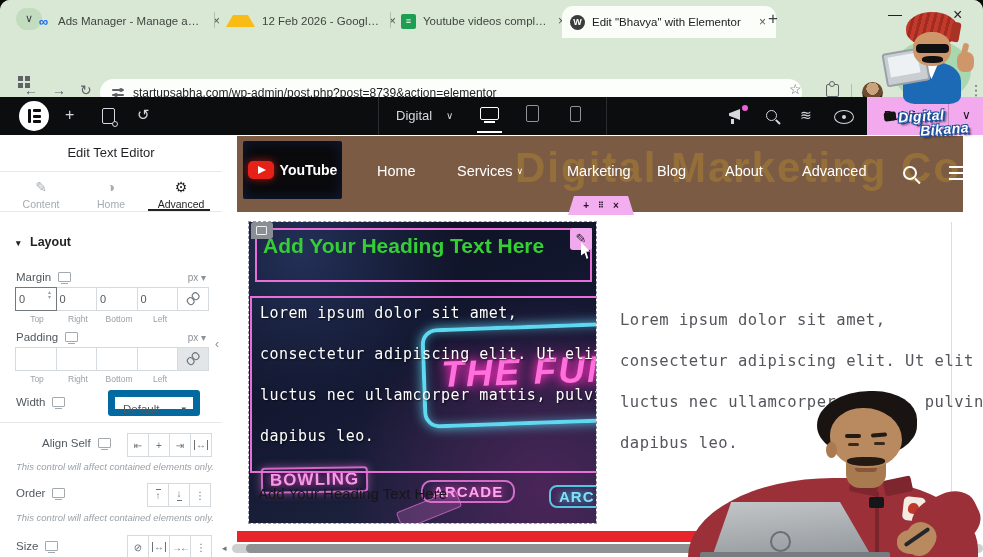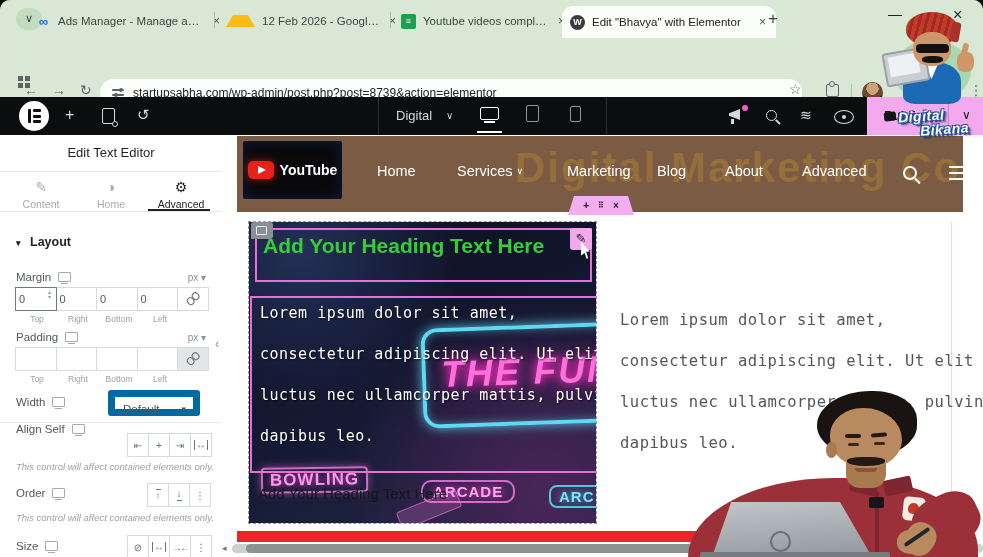--- a/index.html
+++ b/index.html
@@ -309,21 +309,21 @@
 
     <div class="ctl-label" style="top:261px;">
       <span>Width</span><span class="mon"></span>
     </div>
     <div class="wsel" style="top:255px;">
       <span>Default</span>
       <span class="car">▾</span>
     </div>
     <div class="phr" style="top:287px;"></div>
 
-    <div class="ctl-label" style="top:288px;">
+    <div class="ctl-label" style="top:302px;margin-left:26px;">
       <span>Align Self</span><span class="mon"></span>
     </div>
     <div class="btngrp" style="left:128px;top:298px;">
       <div class="gbtn">
           <span>⇤</span>
         </div>
       <div class="gbtn">
           <span>+</span>
         </div>
       <div class="gbtn">

